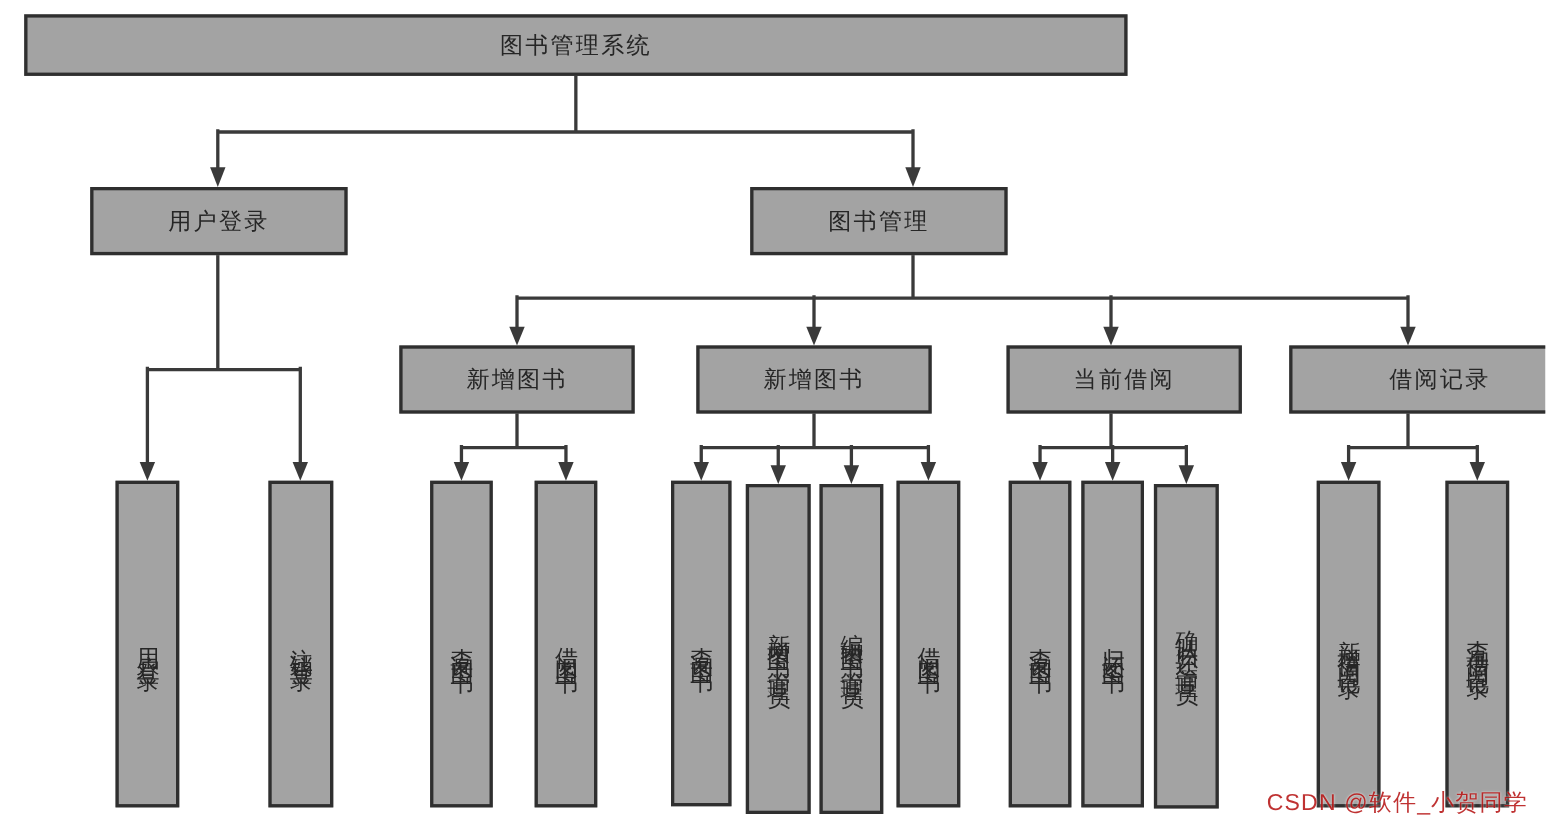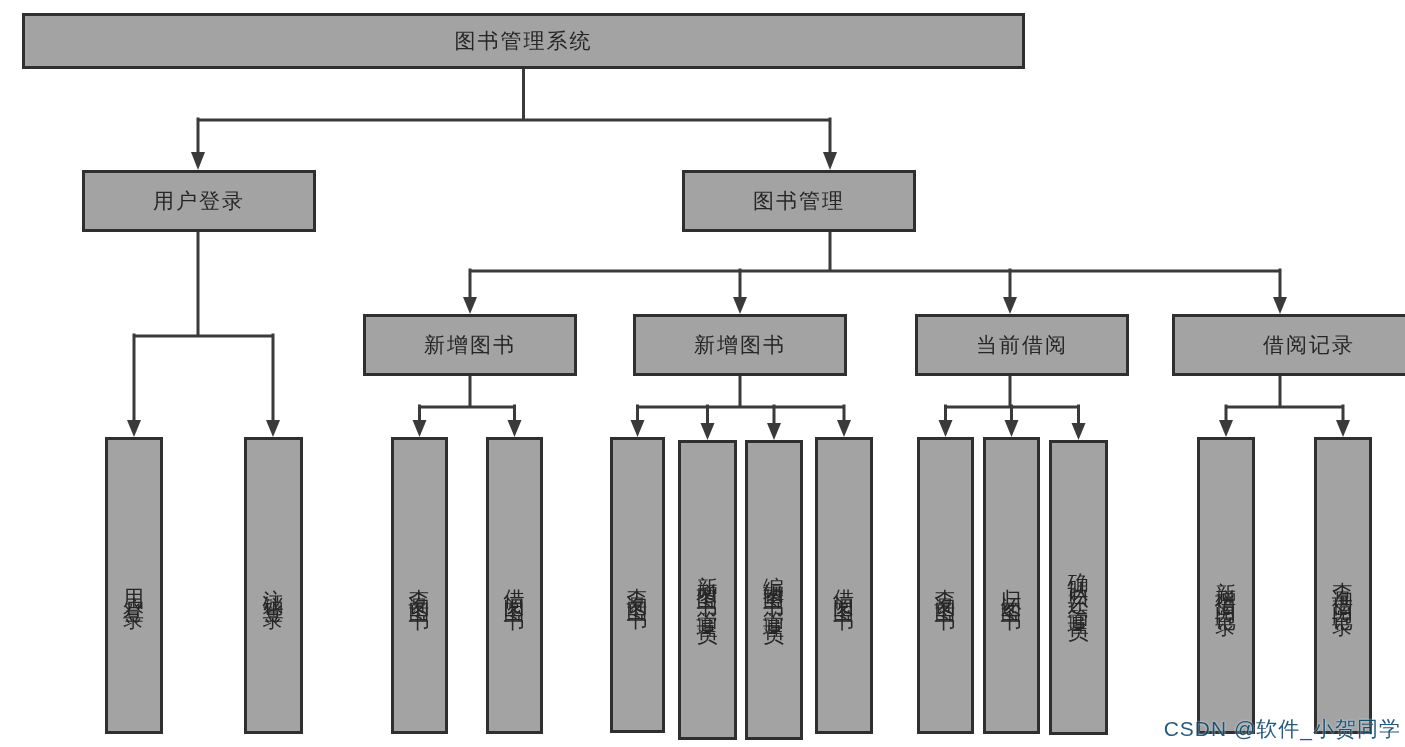--- a/index.html
+++ b/index.html
@@ -35,25 +35,25 @@
   .vbox span {
     writing-mode: vertical-rl;
     text-orientation: mixed;
     font-size: 21px;
     letter-spacing: 7px;
     line-height: 1;
     white-space: nowrap;
   }
   #watermark {
     position: absolute;
-    right: 4px;
+    right: 16px;
     bottom: 4px;
     z-index: 3;
     font-size: 21px;
-    color: #0c4a6e;
+    color: #b91c1c;
     opacity: 0.9;
     letter-spacing: 1px;
     text-shadow: 0 0 2px #ffffff;
   }
 </style>
 </head>
 <body>
 
 <div id="stage">
 

